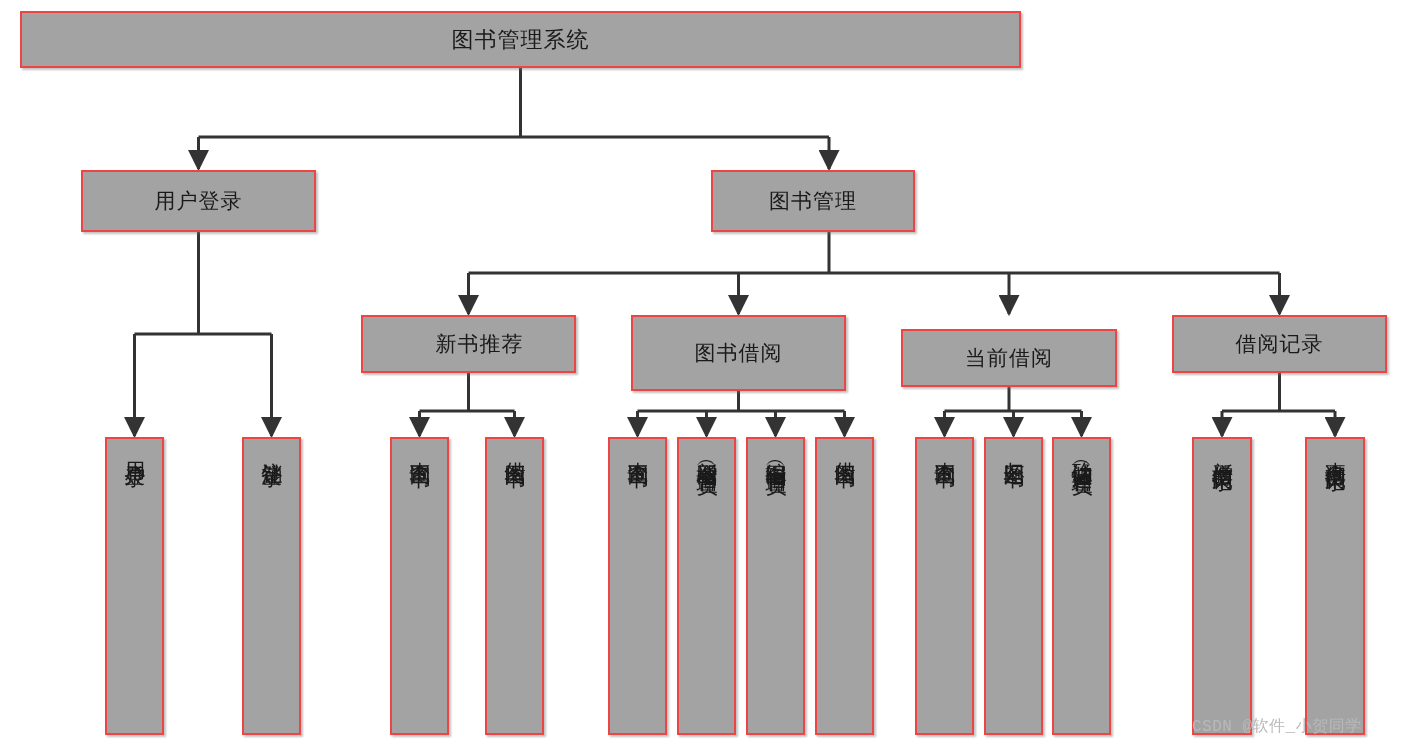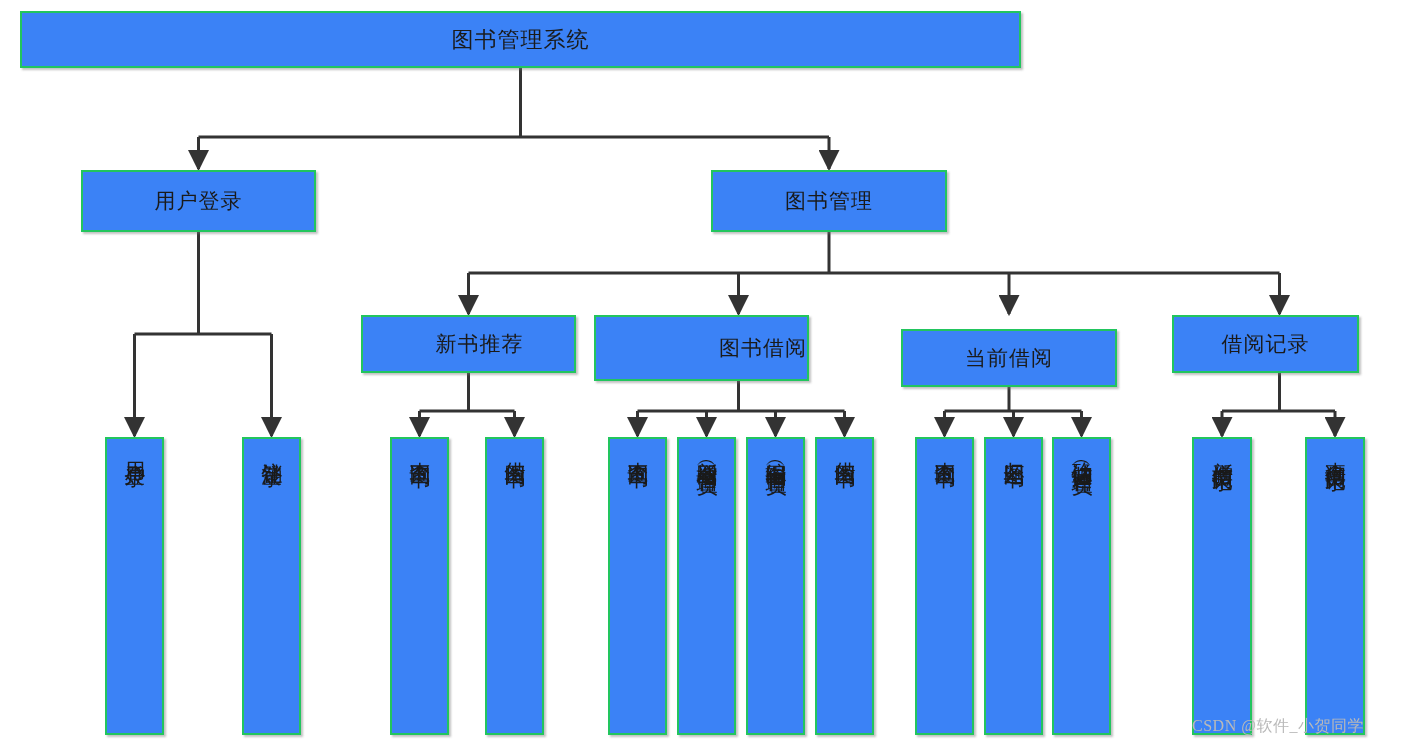--- a/index.html
+++ b/index.html
@@ -24,22 +24,22 @@
     position: absolute;
     left: 0;
     top: 0;
     width: 1405px;
     height: 747px;
     pointer-events: none;
   }
   .node {
     position: absolute;
     box-sizing: border-box;
-    background: #3b82f6;
-    border: 2px solid #22c55e;
+    background: #a3a3a3;
+    border: 2px solid #ef4444;
     box-shadow: 2px 2px 2px rgba(120,120,120,0.45);
     display: flex;
     align-items: center;
     justify-content: center;
     color: #1a1a1a;
   }
   .node-label {
     display: block;
     text-align: center;
     line-height: 1.16;
@@ -60,21 +60,21 @@
     letter-spacing: 2px;
     line-height: 1;
   }
   .node.root .node-label { font-size: 22px; }
   .watermark {
     position: absolute;
     font-size: 16px;
     color: #b9b9b9;
     white-space: nowrap;
     letter-spacing: 0.5px;
-    font-family: Liberation Serif, serif;
+    font-family: Liberation Mono, monospace;
   }
 </style>
 </head>
 <body>
 
 <div id="diagram-root">
   <svg class="connectors" viewBox="0 0 1405 747" xmlns="http://www.w3.org/2000/svg">
     <defs>
       <marker id="arrow" viewBox="0 0 10 10" refX="9" refY="5" markerWidth="7" markerHeight="7" orient="auto-start-reverse">
         <path d="M 0 0 L 10 5 L 0 10 z" fill="#333333"></path>
@@ -117,33 +117,33 @@
       </g>
   </svg>
 
   <div id="node-layer">
       <div class="node horizontal root" style="left: 20px; top: 11px; width: 1001px; height: 57px;">
         <span class="node-label">图书管理系统</span>
       </div>
       <div class="node horizontal" style="left: 81px; top: 170px; width: 235px; height: 62px;">
         <span class="node-label">用户登录</span>
       </div>
-      <div class="node horizontal" style="left: 711px; top: 170px; width: 236px; height: 62px;">
+      <div class="node horizontal" style="left: 711px; top: 170px; width: 204px; height: 62px;">
         <span class="node-label">图书管理</span>
       </div>
       <div class="node horizontal" style="left: 361px; top: 315px; width: 215px; height: 58px; padding-left: 22px;">
         <span class="node-label">新书推荐</span>
       </div>
-      <div class="node horizontal" style="left: 594px; top: 315px; width: 215px; height: 66px; justify-content: flex-end;">
+      <div class="node horizontal" style="left: 631px; top: 315px; width: 215px; height: 76px;">
         <span class="node-label">图书借阅</span>
       </div>
       <div class="node horizontal" style="left: 901px; top: 329px; width: 216px; height: 58px;">
         <span class="node-label">当前借阅</span>
       </div>
-      <div class="node horizontal" style="left: 1172px; top: 315px; width: 187px; height: 58px;">
+      <div class="node horizontal" style="left: 1172px; top: 315px; width: 215px; height: 58px;">
         <span class="node-label">借阅记录</span>
       </div>
       <div class="node vertical" style="left: 105px; top: 437px; width: 59px; height: 298px;">
         <span class="node-label">用户登录</span>
       </div>
       <div class="node vertical" style="left: 242px; top: 437px; width: 59px; height: 298px;">
         <span class="node-label">注销登录</span>
       </div>
       <div class="node vertical" style="left: 390px; top: 437px; width: 59px; height: 298px;">
         <span class="node-label">查询图书</span>

